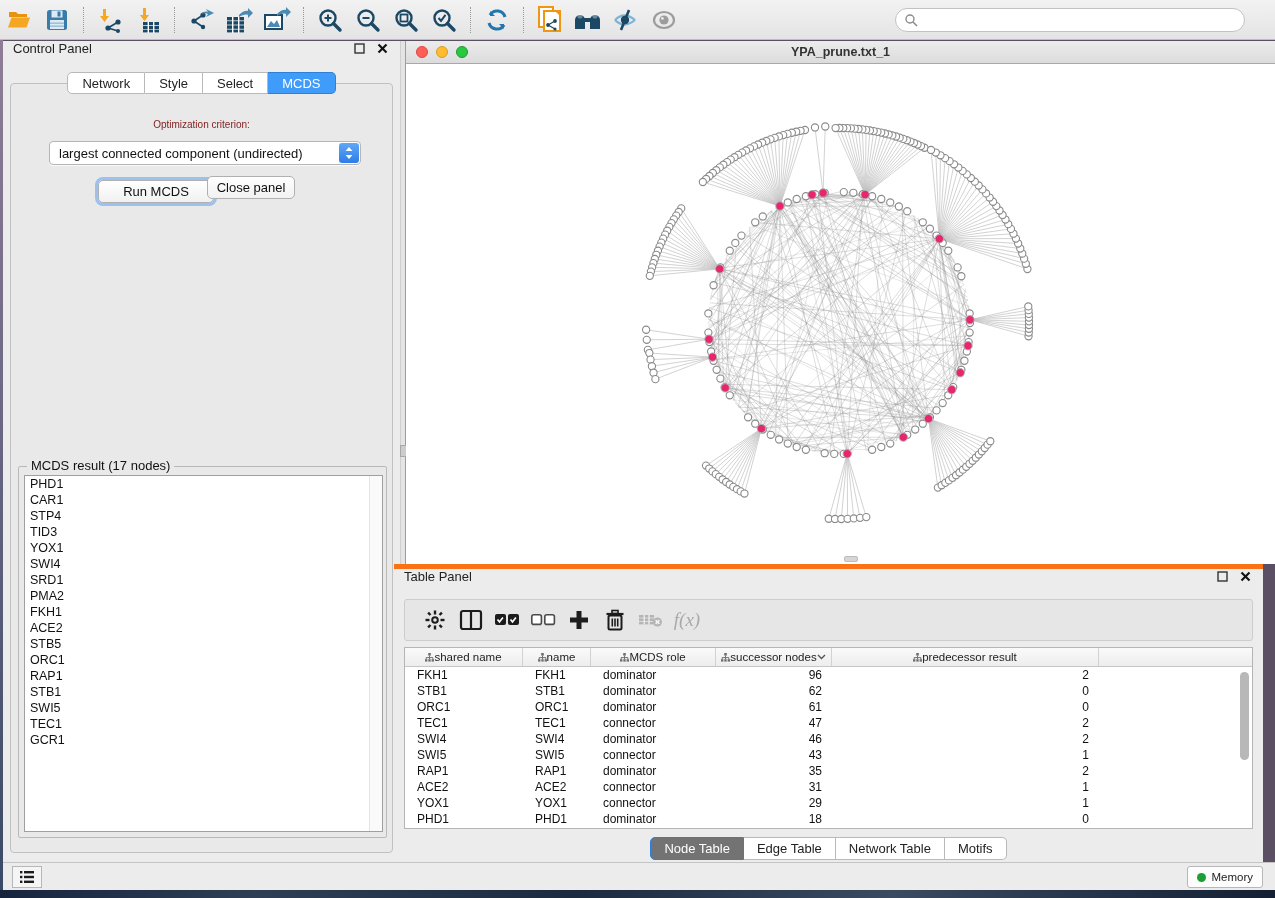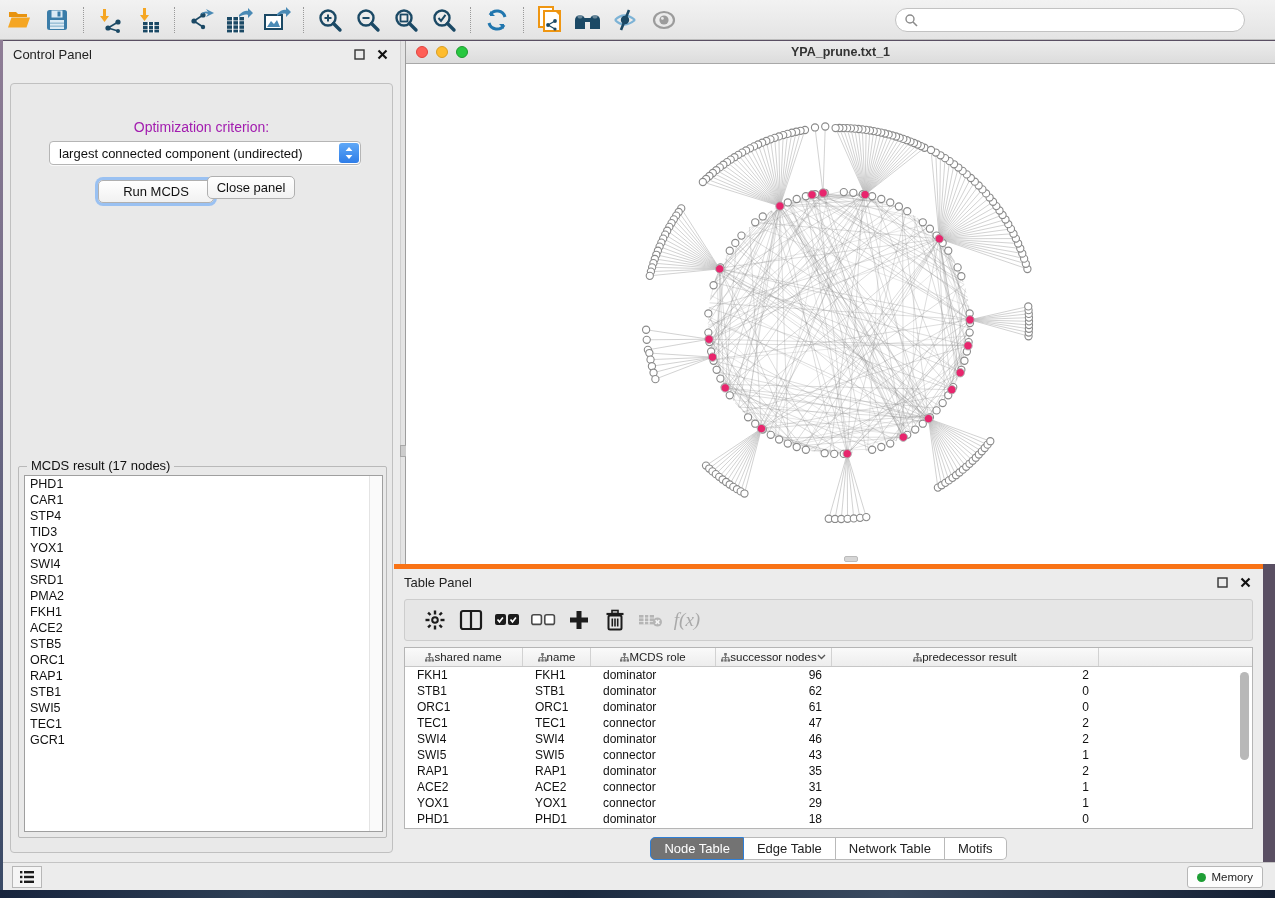--- a/index.html
+++ b/index.html
@@ -16,32 +16,32 @@
   #toolbar { left:0; top:0; width:1275px; height:40px; background:linear-gradient(#f2f2f2,#e4e4e4);
     border-bottom:1px solid #bdbdbd; display:flex; align-items:center; }
   .tb-btn { width:38px; height:34px; display:flex; align-items:center; justify-content:center; border-radius:4px; }
   .tb-sep { width:1px; height:26px; margin:0 7px; border-left:1px dotted #9a9a9a; }
   #search-box { position:absolute; right:30px; top:8px; width:350px; height:24px; background:#fff;
     border:1px solid #c2c2c2; border-radius:12px; display:flex; align-items:center; padding-left:8px; }
   #search-box input { border:none; outline:none; flex:1; font-size:12px; background:transparent; font-family:"Liberation Sans",sans-serif; }
 
   
   #control-panel { left:3px; top:41px; width:397px; height:821px; background:#ececec; }
-  .panel-header { height:26px; display:flex; align-items:center; padding:0 10px; font-size:13px; color:#222; }
+  .panel-header { height:26px; display:flex; align-items:flex-start; padding:0 10px; font-size:13px; color:#222; }
   .panel-header .spacer { flex:1; }
   .win-icon { width:15px; height:15px; margin-left:8px; display:flex; align-items:center; justify-content:center; }
   #cp-tabs { position:absolute; left:0; top:31px; width:100%; display:flex; justify-content:center; z-index:3; }
   .seg-tab { height:22px; padding:0 14px; background:#fff; border:1px solid #b9b9b9; border-left:none;
     font-size:13px; color:#222; display:flex; align-items:center; }
   .seg-tab:first-child { border-left:1px solid #b9b9b9; border-radius:5px 0 0 5px; }
   .seg-tab:last-child { border-radius:0 5px 5px 0; }
   .seg-tab.active { background:#3f9cfa; border-color:#2f7fd6; color:#fff; }
   #cp-body { position:absolute; left:7px; top:42px; width:383px; height:770px; background:#e9e9e9;
     border:1px solid #c0c0c0; border-radius:4px; }
-  #opt-label { position:absolute; left:0; top:35px; width:100%; text-align:center; font-size:14px; color:#a21caf; }
+  #opt-label { position:absolute; left:0; top:35px; width:100%; text-align:center; font-size:10px; color:#7f1d1d; }
   #criterion-select { position:absolute; left:38px; top:57px; width:312px; height:24px; background:#fff;
     border:1px solid #b5b5b5; border-radius:4px; display:flex; align-items:center; font-size:13px; color:#111;
     padding-left:9px; box-shadow:0 1px 0 rgba(255,255,255,.7); }
   #criterion-stepper { position:absolute; right:1px; top:1px; width:20px; height:20px; background:linear-gradient(#5fa8f7,#2e7de8);
     border-radius:3px; display:flex; flex-direction:column; align-items:center; justify-content:center; }
   .mac-btn { position:absolute; height:23px; background:linear-gradient(#ffffff,#f1f1f1); border:1px solid #b0b0b0;
     border-radius:5px; font-size:13px; color:#111; display:flex; align-items:center; justify-content:center; }
   #run-btn { left:87px; top:96px; width:116px; box-shadow:0 0 0 3px rgba(90,160,250,.55); }
   #closepanel-btn { left:196px; top:92px; width:88px; }
 
@@ -284,20 +284,26 @@
     </span>
     <span class="win-icon">
       <svg width="11" height="11" viewBox="0 0 11 11">
           <g stroke="#111" stroke-width="2.2">
             <line x1="1.5" y1="1.5" x2="9.5" y2="9.5"></line>
             <line x1="9.5" y1="1.5" x2="1.5" y2="9.5"></line>
           </g>
         </svg>
     </span>
   </div>
+  <div id="cp-tabs">
+      <div class="seg-tab">Network</div>
+      <div class="seg-tab">Style</div>
+      <div class="seg-tab">Select</div>
+      <div class="seg-tab active">MCDS</div>
+    </div>
   <div id="cp-body">
     <div id="opt-label">Optimization criterion:</div>
     <div id="criterion-select">
       <span>largest connected component (undirected)</span>
       <span id="criterion-stepper">
         <svg width="10" height="14" viewBox="0 0 10 14">
             <path d="M5 1l3.4 4H1.6z" fill="#fff"></path>
             <path d="M5 13L1.6 9h6.8z" fill="#fff"></path>
           </svg>
       </span>

